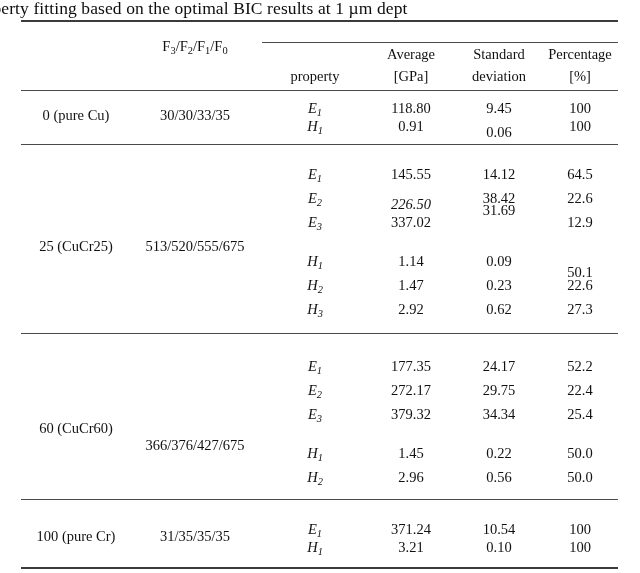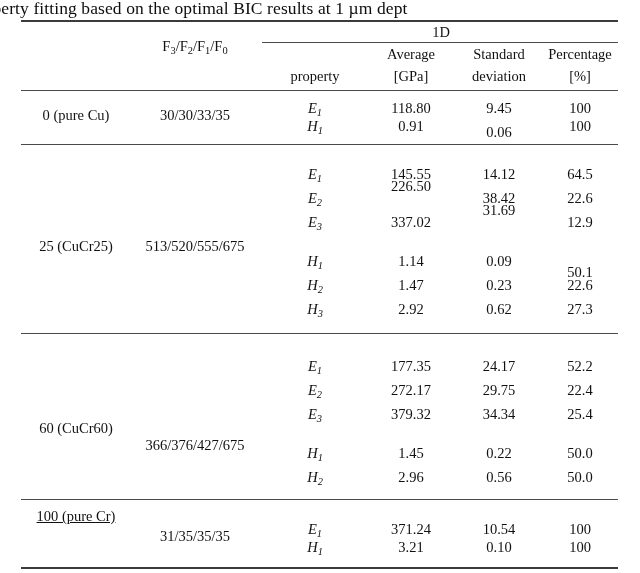--- a/index.html
+++ b/index.html
@@ -100,21 +100,20 @@
     <div class="rule sub" style="top:42px"></div>
     <div class="rule thin" style="top:90px"></div>
     <div class="rule thin" style="top:144px"></div>
     <div class="rule thin" style="top:333px"></div>
     <div class="rule thin" style="top:499px"></div>
     <div class="rule" style="top:567px"></div>
 
 
     <div class="cell c2 hdr fsub" style="top:38px"><span>F</span><sub>3</sub>/<span>F</span><sub>2</sub>/<span>F</span><sub>1</sub>/<span>F</span><sub>0</sub></div>
 
-    <div class="cell span1d hdr" style="top:24px">1D</div>
 
     <div class="cell c3 hdr" style="top:68px">property</div>
 
     <div class="cell c4 hdr" style="top:46px">Average</div>
     <div class="cell c4 hdr" style="top:68px">[GPa]</div>
 
     <div class="cell c5 hdr" style="top:46px">Standard</div>
     <div class="cell c5 hdr" style="top:68px">deviation</div>
 
     <div class="cell c6 hdr" style="top:46px">Percentage</div>
@@ -131,21 +130,21 @@
         <div class="cell c4" style="top: 118px;">0.91</div>
         <div class="cell c5" style="top: 124px;">0.06</div>
         <div class="cell c6" style="top: 118px;">100</div>
         <div class="cell c1" style="top: 238px;">25 (CuCr25)</div>
         <div class="cell c2" style="top: 238px;">513/520/555/675</div>
         <div class="cell c3" style="top: 166px;"><span class="sym">E<sub>1</sub></span></div>
         <div class="cell c4" style="top: 166px;">145.55</div>
         <div class="cell c5" style="top: 166px;">14.12</div>
         <div class="cell c6" style="top: 166px;">64.5</div>
         <div class="cell c3" style="top: 190px;"><span class="sym">E<sub>2</sub></span></div>
-        <div class="cell c4" style="top: 178px;">226.50</div>
+        <div class="cell c4" style="top: 196px; font-style: italic;">226.50</div>
         <div class="cell c5" style="top: 190px;">38.42</div>
         <div class="cell c6" style="top: 190px;">22.6</div>
         <div class="cell c3" style="top: 214px;"><span class="sym">E<sub>3</sub></span></div>
         <div class="cell c4" style="top: 214px;">337.02</div>
         <div class="cell c5" style="top: 202px;">31.69</div>
         <div class="cell c6" style="top: 214px;">12.9</div>
         <div class="cell c3" style="top: 253px;"><span class="sym">H<sub>1</sub></span></div>
         <div class="cell c4" style="top: 253px;">1.14</div>
         <div class="cell c5" style="top: 253px;">0.09</div>
         <div class="cell c6" style="top: 264px; font-family: Liberation Serif, serif;">50.1</div>
@@ -172,21 +171,21 @@
         <div class="cell c5" style="top: 406px;">34.34</div>
         <div class="cell c6" style="top: 406px;">25.4</div>
         <div class="cell c3" style="top: 445px;"><span class="sym">H<sub>1</sub></span></div>
         <div class="cell c4" style="top: 445px;">1.45</div>
         <div class="cell c5" style="top: 445px;">0.22</div>
         <div class="cell c6" style="top: 445px;">50.0</div>
         <div class="cell c3" style="top: 469px;"><span class="sym">H<sub>2</sub></span></div>
         <div class="cell c4" style="top: 469px;">2.96</div>
         <div class="cell c5" style="top: 469px;">0.56</div>
         <div class="cell c6" style="top: 469px;">50.0</div>
-        <div class="cell c1" style="top: 508px; text-decoration: underline;">100 (pure Cr)</div>
+        <div class="cell c1" style="top: 528px;">100 (pure Cr)</div>
         <div class="cell c2" style="top: 528px;">31/35/35/35</div>
         <div class="cell c3" style="top: 521px;"><span class="sym">E<sub>1</sub></span></div>
         <div class="cell c4" style="top: 521px;">371.24</div>
         <div class="cell c5" style="top: 521px;">10.54</div>
         <div class="cell c6" style="top: 521px;">100</div>
         <div class="cell c3" style="top: 539px;"><span class="sym">H<sub>1</sub></span></div>
         <div class="cell c4" style="top: 539px;">3.21</div>
         <div class="cell c5" style="top: 539px;">0.10</div>
         <div class="cell c6" style="top: 539px;">100</div>
       </div>

